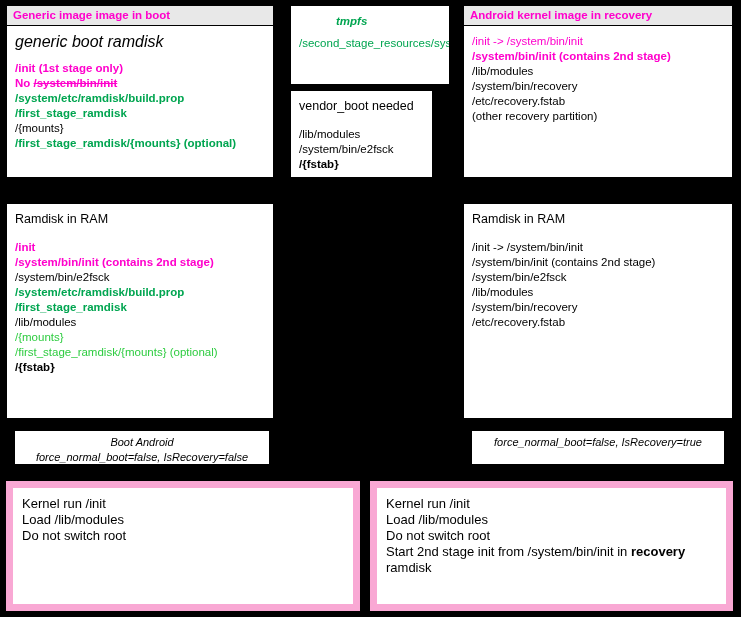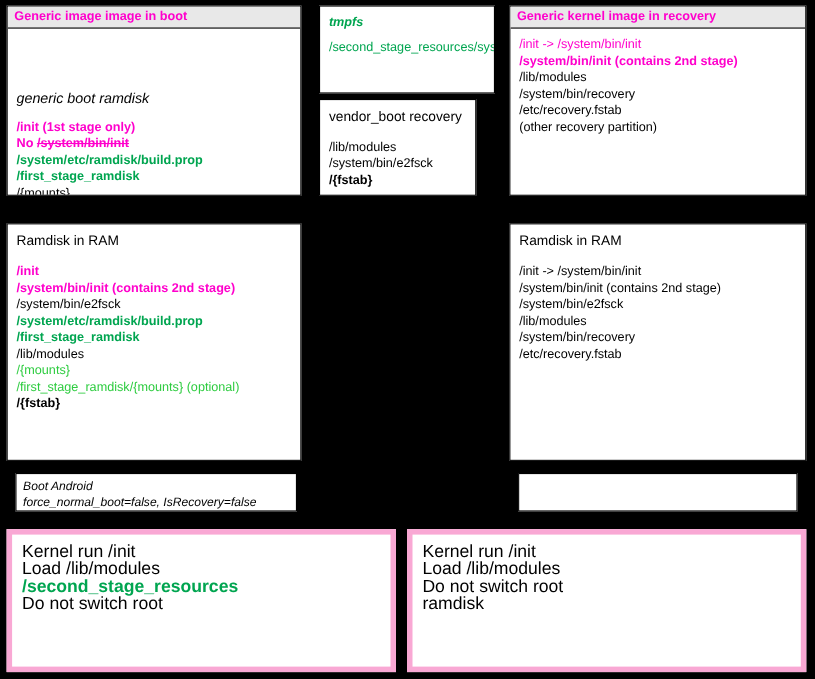--- a/index.html
+++ b/index.html
@@ -30,55 +30,55 @@
     color: #ff00cc;
   }
   .box-body {
     padding: 8px 8px 6px 8px;
     font-size: 11.5px;
     line-height: 15px;
     color: #000000;
   }
   .subtitle {
     font-style: italic;
-    font-size: 13px;
+    font-size: 16px;
     margin-bottom: 12px;
     display: block;
-    margin-top: 48px;
   }
   .line {
     display: block;
     white-space: pre-wrap;
   }
   .magenta { color: #ff00cc; font-weight: bold; }
   .green { color: #00a550; font-weight: bold; }
   .greenlight { color: #2ecc40; }
   .strike { text-decoration: line-through; text-align: right; }
   .black { color: #000000; }
   .bold { font-weight: bold; }
-  .italic { font-style: italic; }
+  .italic { font-style: italic; margin-left: 37px; }
   .gap { display: block; height: 13px; }
   .smallgap { display: block; height: 7px; }
 
   .callout {
     position: absolute;
     background: #ffffff;
     border: 1px solid #000000;
     box-sizing: border-box;
+    text-align: center;
     font-size: 11px;
     line-height: 15px;
     padding: 4px 6px;
     font-style: italic;
   }
   .plainbox {
     position: absolute;
     background: #ffffff;
-    border: 5px solid #f9a8d4;
+    border: 7px solid #f9a8d4;
     box-sizing: border-box;
-    font-size: 16px;
+    font-size: 13px;
     line-height: 16px;
     padding: 8px 9px;
   }
 
   
   #box-boot      { left: 6px;   top: 5px;   width: 268px; height: 173px; }
   #box-tmpfs     { left: 290px; top: 5px;   width: 160px; height: 80px; }
   #box-vendor    { left: 290px; top: 90px;  width: 143px; height: 88px; }
   #box-recovery  { left: 463px; top: 5px;   width: 270px; height: 173px; }
   #box-ram-left  { left: 6px;   top: 203px; width: 268px; height: 216px; }
@@ -107,30 +107,30 @@
 <div class="box" id="box-tmpfs">
   <div class="box-body">
     <span class="line green italic">tmpfs</span>
     <span class="smallgap"></span>
     <span class="line green" style="font-weight:normal;">/second_stage_resources/system/etc/ramdisk/build.prop</span>
   </div>
 </div>
 
 <div class="box" id="box-vendor">
   <div class="box-body">
-    <span class="line black" style="font-size:12.5px;">vendor_boot recovery</span>
+    <span class="line black" style="font-size:12.5px;">vendor_boot needed</span>
     <span class="gap"></span>
     <span class="line black">/lib/modules</span>
     <span class="line black">/system/bin/e2fsck</span>
     <span class="line black bold">/{fstab}</span>
   </div>
 </div>
 
 <div class="box" id="box-recovery">
-  <div class="box-header">Generic kernel image in recovery</div>
+  <div class="box-header">Android kernel image in recovery</div>
   <div class="box-body">
     <span class="line magenta" style="font-weight:normal;">/init -&gt; /system/bin/init</span>
     <span class="line magenta">/system/bin/init (contains 2nd stage)</span>
     <span class="line black">/lib/modules</span>
     <span class="line black">/system/bin/recovery</span>
     <span class="line black">/etc/recovery.fstab</span>
     <span class="line black">(other recovery partition)</span>
   </div>
 </div>
 
@@ -162,27 +162,28 @@
     <span class="line black">/etc/recovery.fstab</span>
   </div>
 </div>
 
 <div class="callout" id="callout-left">
   <div>Boot Android</div>
   <div>force_normal_boot=false, IsRecovery=false</div>
 </div>
 
 <div class="callout" id="callout-right">
+  <div>force_normal_boot=false, IsRecovery=true</div>
 </div>
 
 <div class="plainbox" id="steps-left">
   <span class="line black">Kernel run /init</span>
   <span class="line black">Load /lib/modules</span>
-  <span class="line green">/second_stage_resources</span>
   <span class="line black">Do not switch root</span>
 </div>
 
 <div class="plainbox" id="steps-right">
   <span class="line black">Kernel run /init</span>
   <span class="line black">Load /lib/modules</span>
   <span class="line black">Do not switch root</span>
+  <span class="line black"><span>Start 2nd stage init from /system/bin/init in </span><span class="bold">recovery</span></span>
   <span class="line black">ramdisk</span>
 </div>
 
 </body></html>

